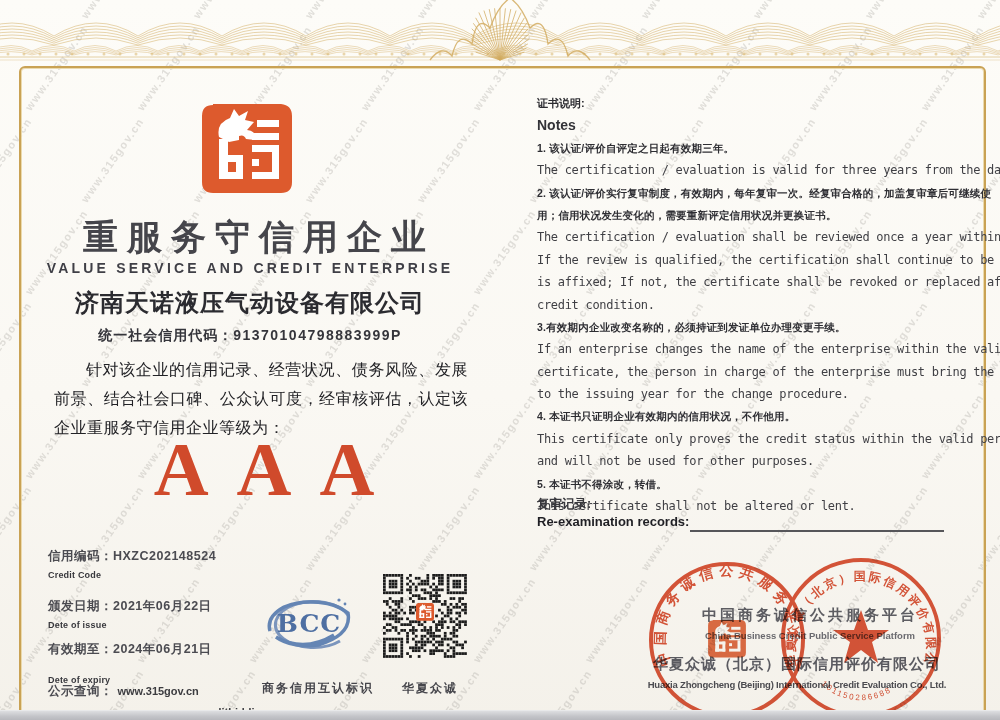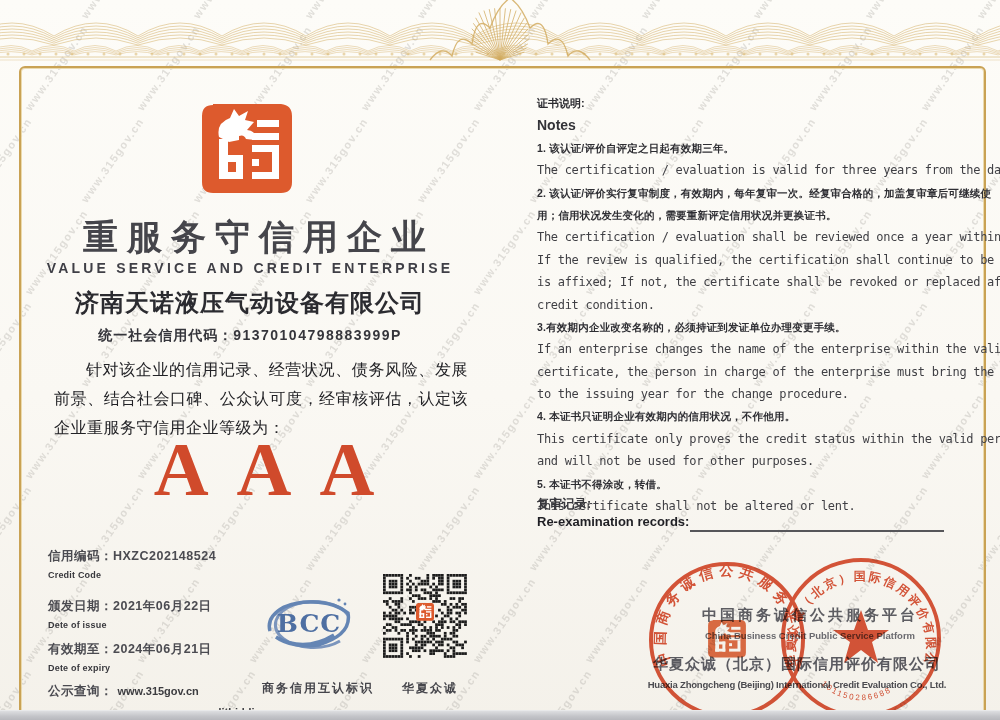--- a/index.html
+++ b/index.html
@@ -302,21 +302,21 @@
 <div class="abs z3" style="left:48px;top:548px">
   <div class="fcn">信用编码：HXZC202148524</div>
   <div class="fen" style="margin-top:5px">Credit Code</div>
 </div>
 <div class="abs z3" style="left:48px;top:598px">
   <div class="fcn">颁发日期：2021年06月22日</div>
   <div class="fen" style="margin-top:5px">Dete of issue</div>
 </div>
 <div class="abs z3" style="left:48px;top:641px">
   <div class="fcn">有效期至：2024年06月21日</div>
-  <div class="fen" style="margin-top:5px">Dete of expiry</div>
+  <div class="fen" style="margin-top:17px">Dete of expiry</div>
 </div>
 <div class="abs z3" style="left:48px;top:681px">
   <span class="fcn">公示查询：</span>
   <span class="url">www.315gov.cn</span>
   <div class="url" style="padding-left:122px;margin-top:6px">www.creditbidding.org.cn</div>
 </div>
 
 <svg class="abs z3" style="left:262px;top:591px" width="94" height="64" viewBox="0 0 94 64">
   <path d="M86,24 a38,23 0 1 0 -8,26" fill="none" stroke="#7b95bd" stroke-width="3"></path>
   <path d="M8,40 q-4,-14 14,-24 a44,24 0 0 1 64,6 q4,22 -30,32 a40,22 0 0 1 -42,-8 q28,16 58,-2" fill="none" stroke="#6485b4" stroke-width="3.5"></path>

